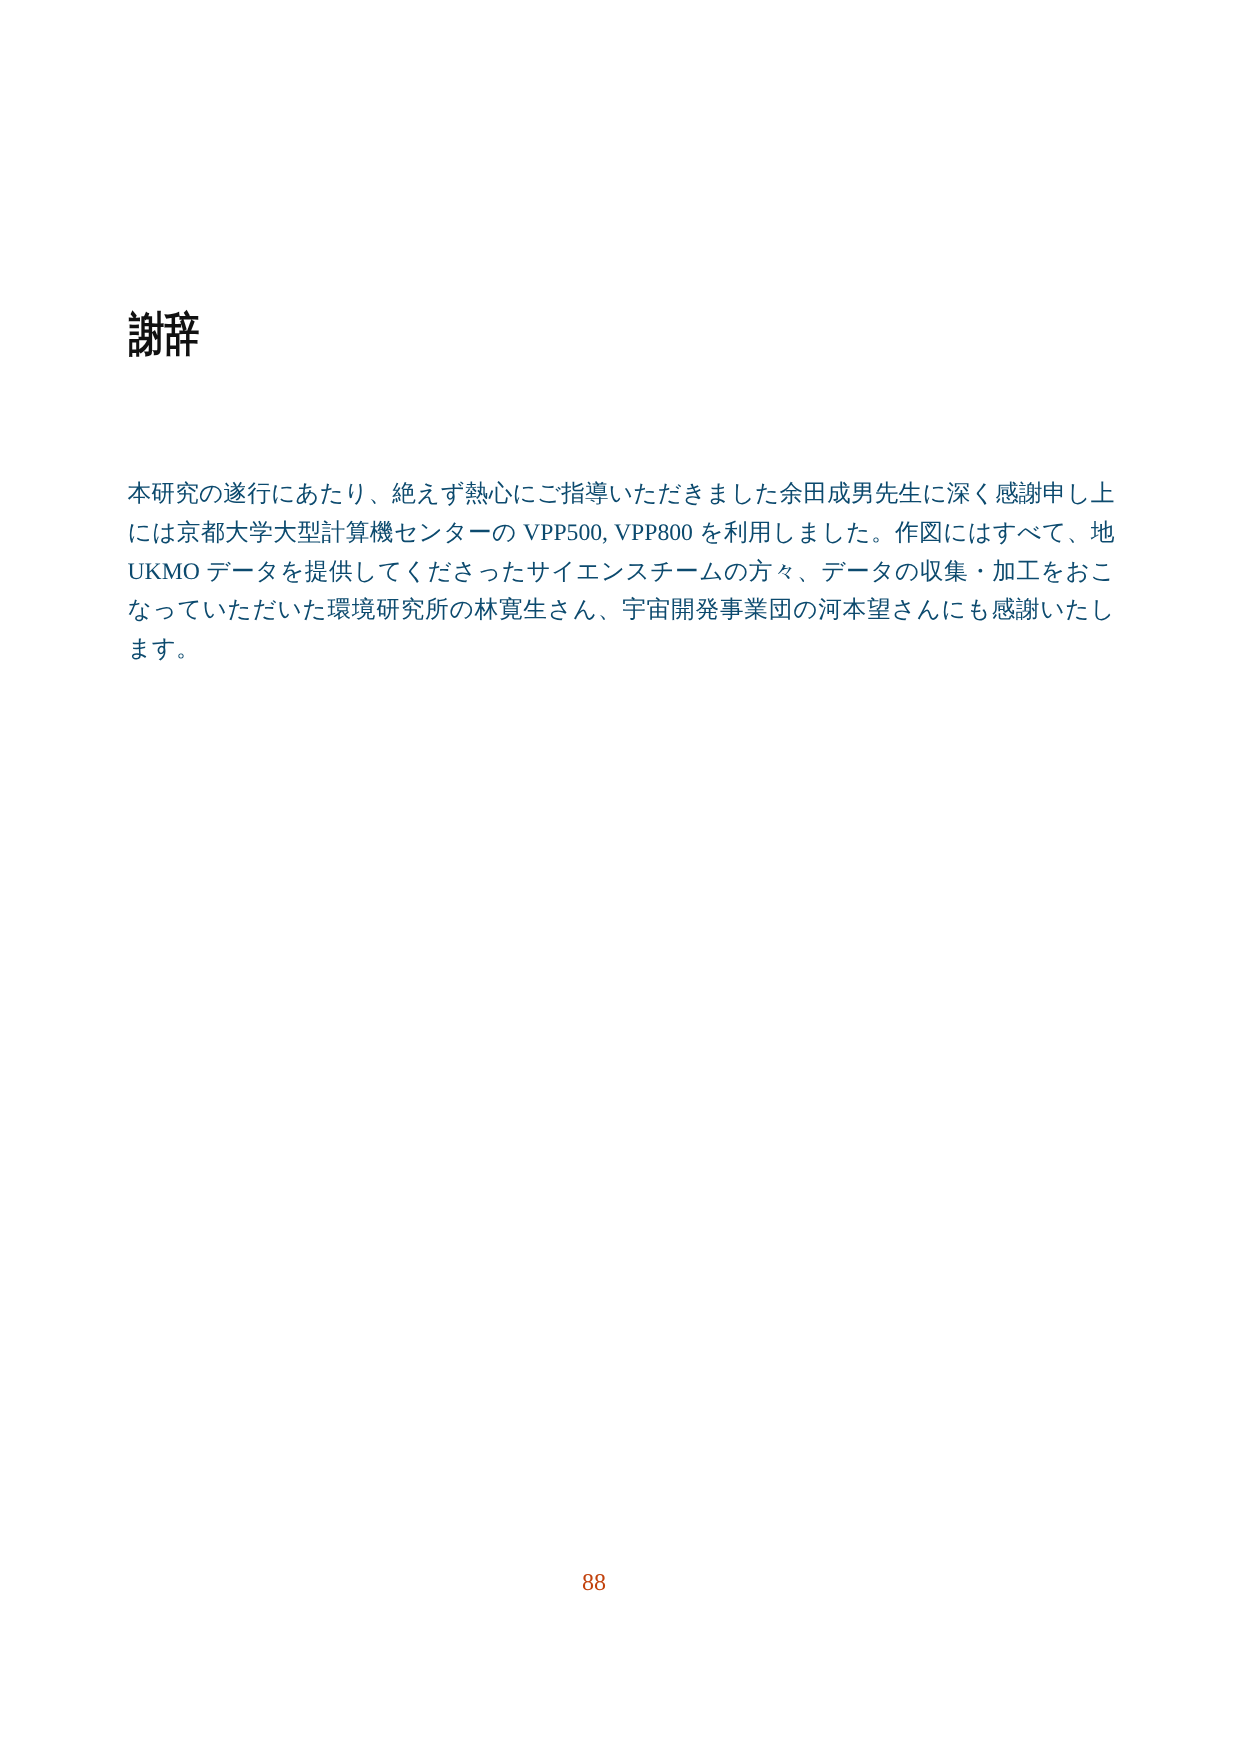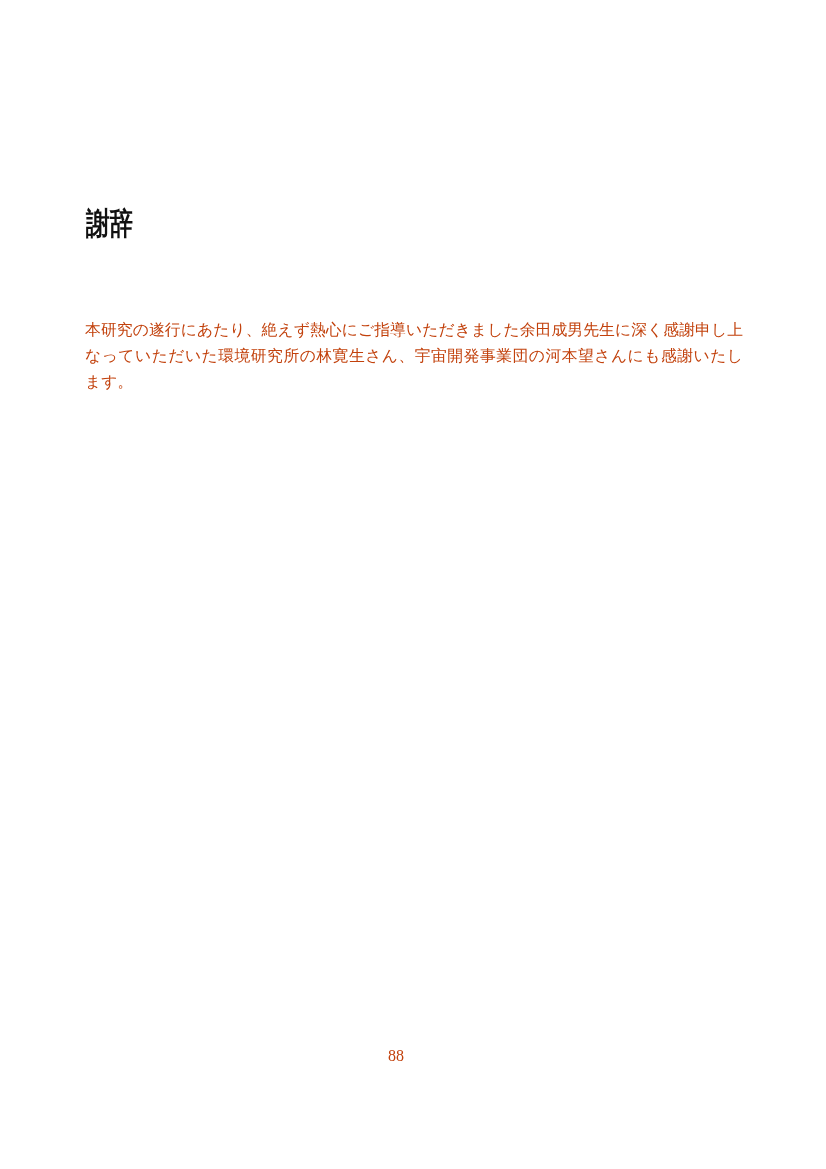--- a/index.html
+++ b/index.html
@@ -29,21 +29,21 @@
     color: #111111;
   }
   .body-text {
     position: absolute;
     left: 85px;
     top: 317px;
     width: 658px;
     font-family: "Liberation Serif", "DejaVu Serif", serif;
     font-size: 15.8px;
     line-height: 25.8px;
-    color: #c2410c;
+    color: #0c4a6e;
   }
   .para { margin: 0; padding: 0; }
   .line {
     height: 25.8px;
     overflow: hidden;
     text-align: justify;
     text-align-last: justify;
   }
   .line.para-end {
     text-align-last: left;
@@ -69,20 +69,22 @@
 
   <div class="chapter-title">謝辞</div>
 
   <div class="body-text">
 
     <div class="para">
       <div class="line">本研究の遂行にあたり、絶えず熱心にご指導いただきました余田成男先生に深く感謝申し上</div>
     </div>
 
     <div class="para">
+      <div class="line">には京都大学大型計算機センターの VPP500, VPP800 を利用しました。作図にはすべて、地</div>
+      <div class="line">UKMO データを提供してくださったサイエンスチームの方々、データの収集・加工をおこ</div>
       <div class="line">なっていただいた環境研究所の林寛生さん、宇宙開発事業団の河本望さんにも感謝いたし</div>
       <div class="line para-end">ます。</div>
     </div>
 
   </div>
 
   <div class="page-number">88</div>
 
 </div>
 

